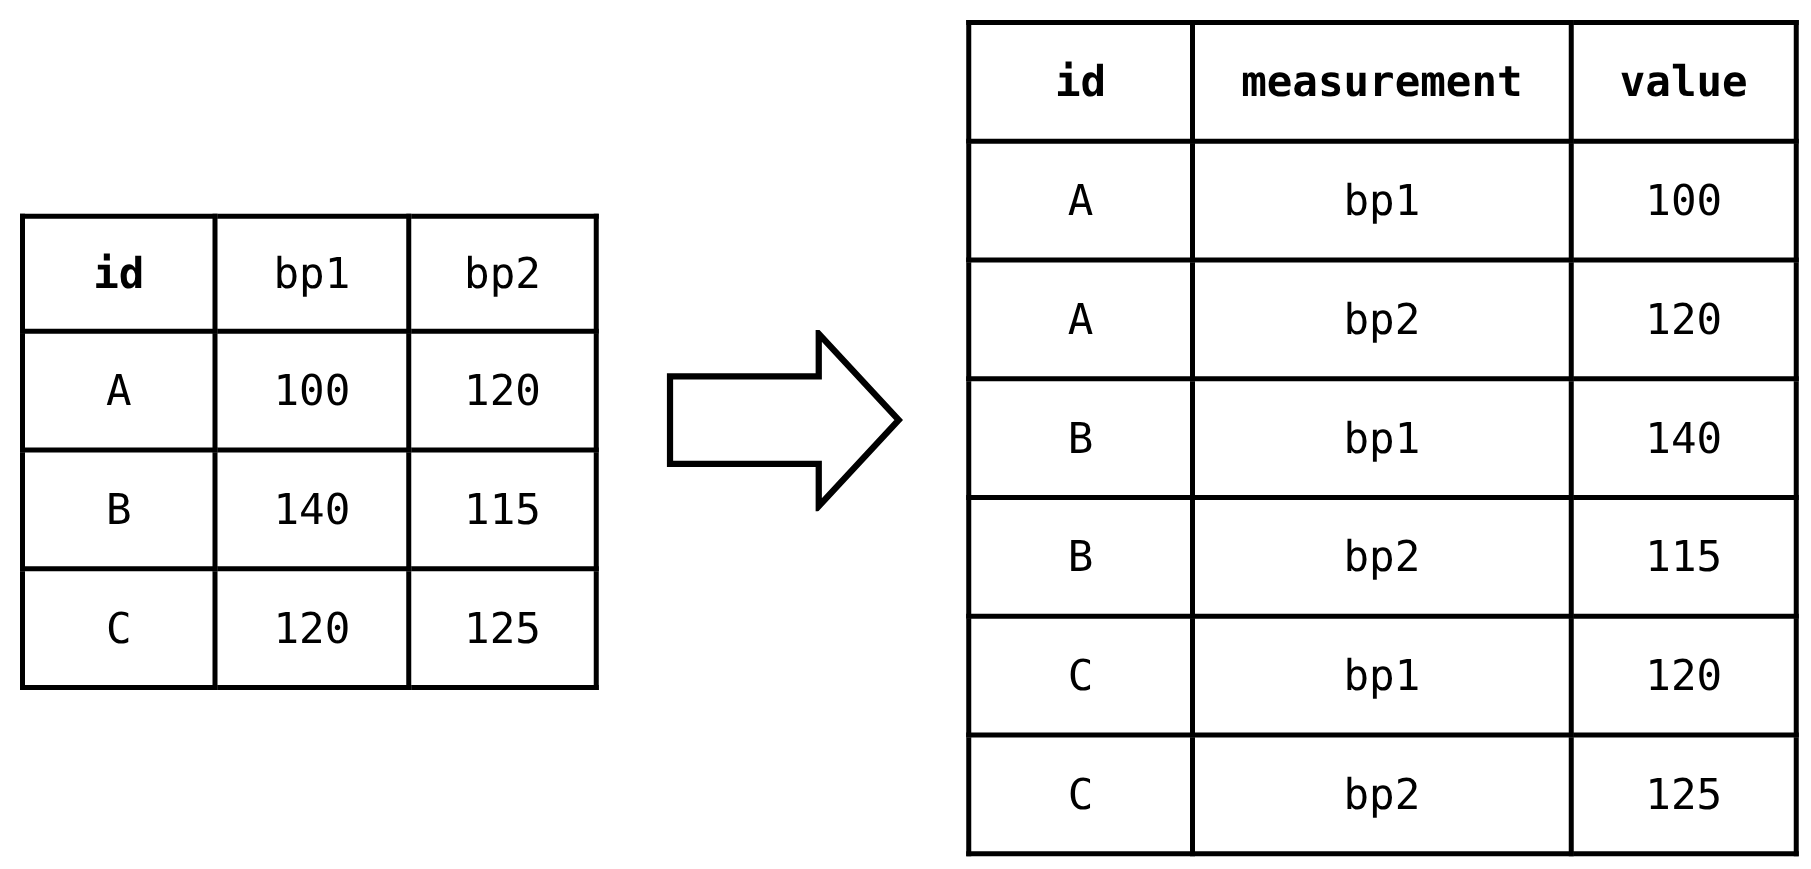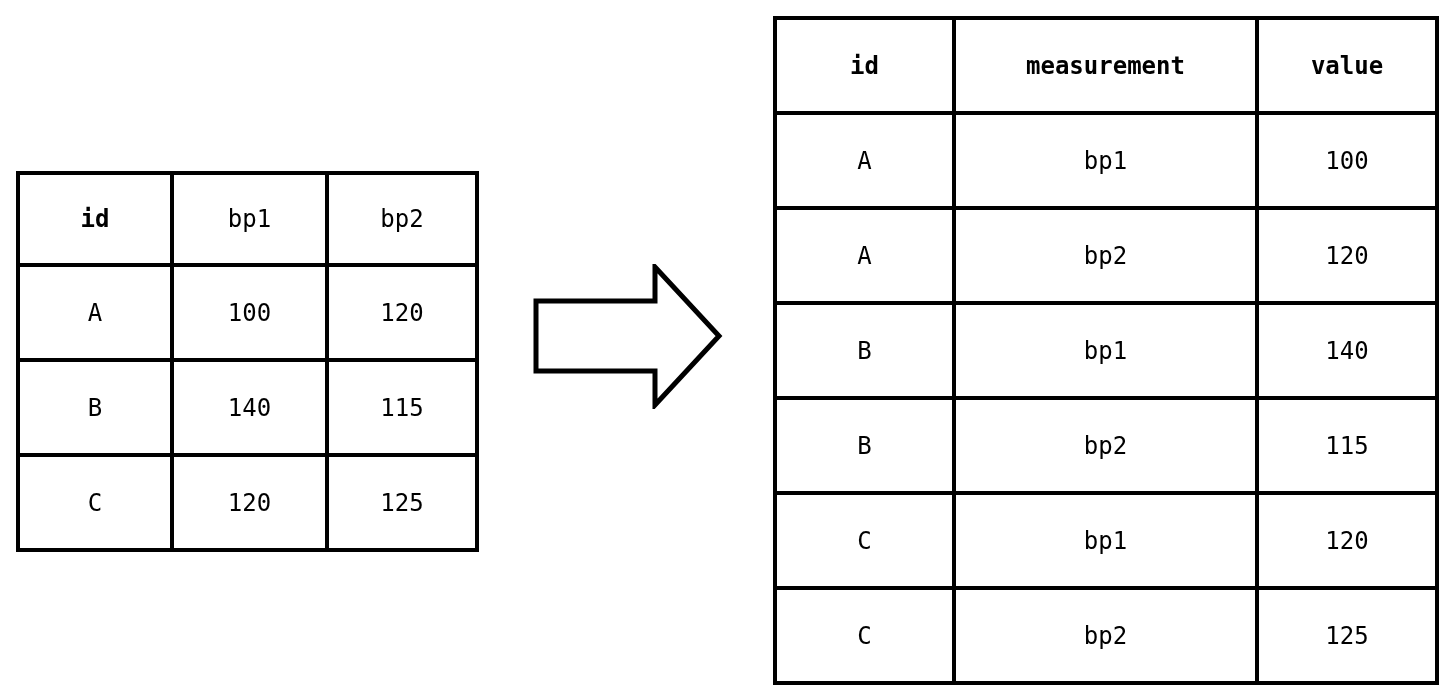--- a/index.html
+++ b/index.html
@@ -18,21 +18,21 @@
   }
   table.dtable {
     position: absolute;
     border-collapse: collapse;
     table-layout: fixed;
   }
   .dtable th, .dtable td {
     border: 4px solid var(--border, #000);
     text-align: center;
     vertical-align: middle;
-    font-size: 24px;
+    font-size: 34px;
     line-height: 1;
     padding: 0;
     background: #ffffff;
     overflow: hidden;
   }
   
   .wide-table { left: 16px; top: 171px; width: 459px; }
   .wide-table tr { height: 95px; }
   .wide-table thead tr { height: 92px; }
   .wide-table th { font-weight: normal; }

